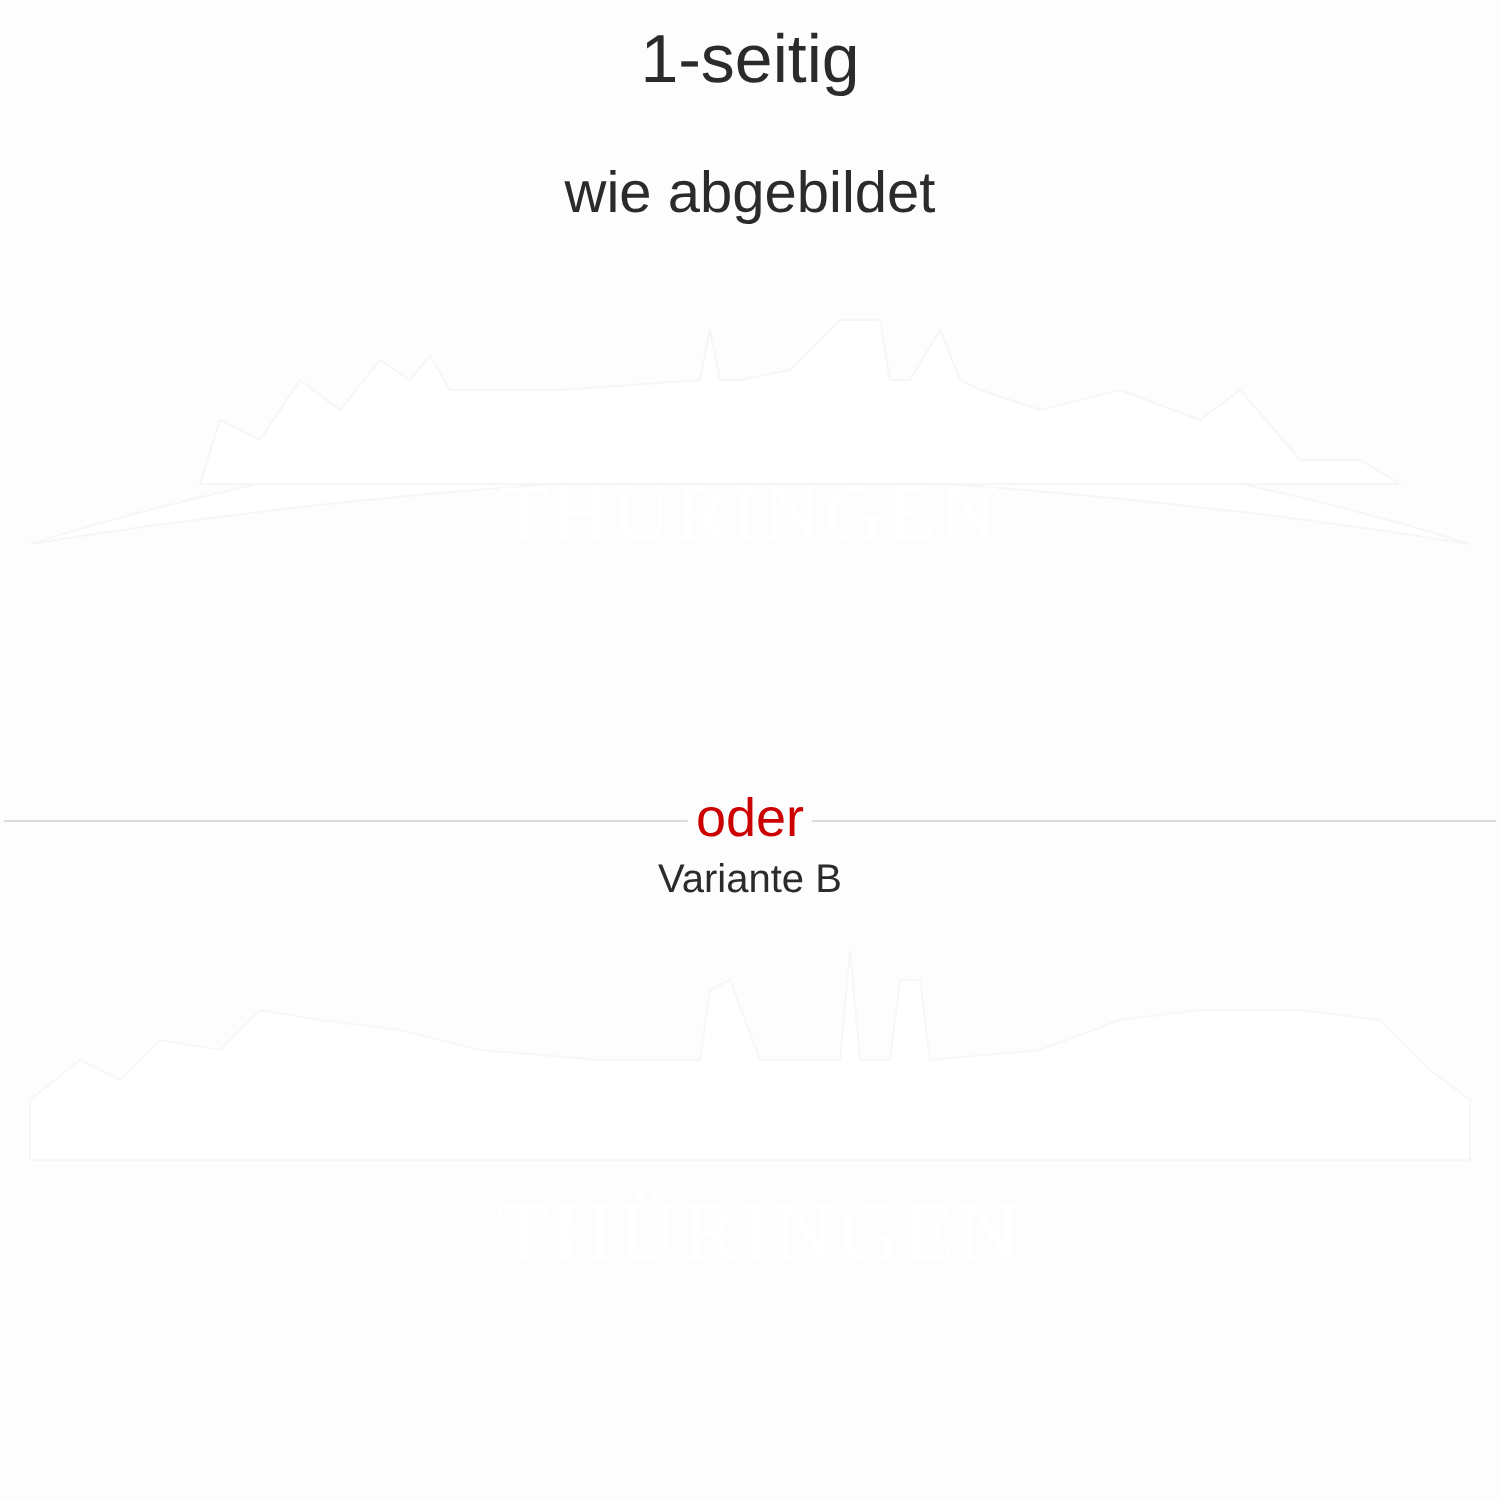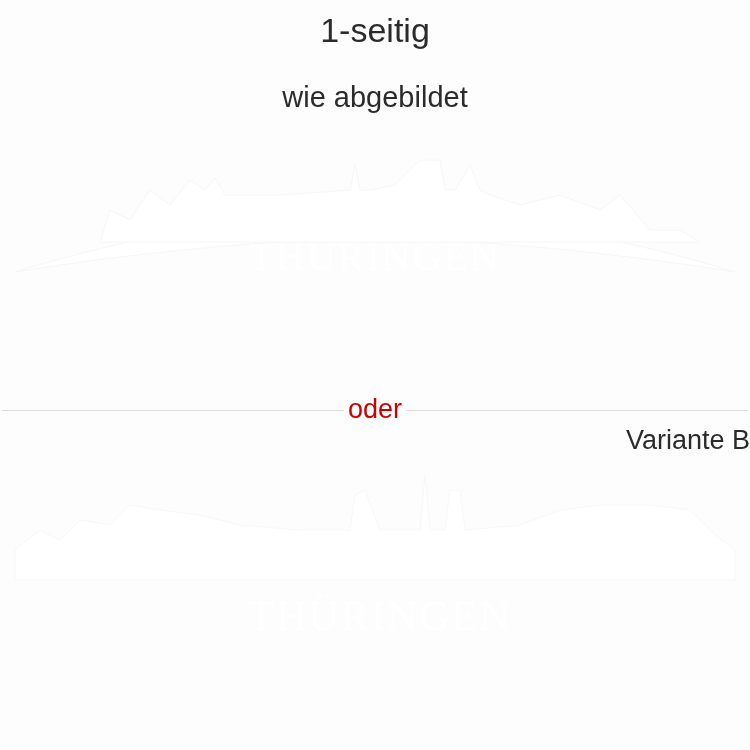--- a/index.html
+++ b/index.html
@@ -26,22 +26,22 @@
     .divider-line {
       position: absolute; top: 18px; left: 2px; width: 746px; height: 1px;
       background: #dcdcdc;
     }
     .oder {
       position: absolute; top: 0; left: 50%; transform: translateX(-50%);
       background: #fdfdfd; padding: 0 4px;
       color: #cc0000; font-size: 27px; line-height: 34px;
     }
     .variant-b {
-      position: absolute; top: 423px; left: 0; width: 750px; text-align: right;
-      font-size: 27px; line-height: 34px;
+      position: absolute; top: 423px; left: 0; width: 750px; text-align: center;
+      font-size: 20px; line-height: 34px;
     }
     .logo-text {
       font-family: "Liberation Serif", serif; fill: #ffffff; letter-spacing: 2px;
     }
   </style>
 </head>
 <body>
 
 <div class="header">
   <div class="title">1-seitig</div>

